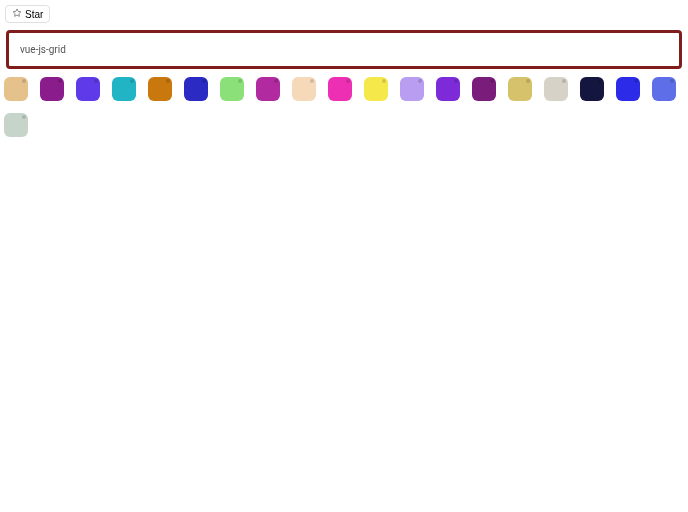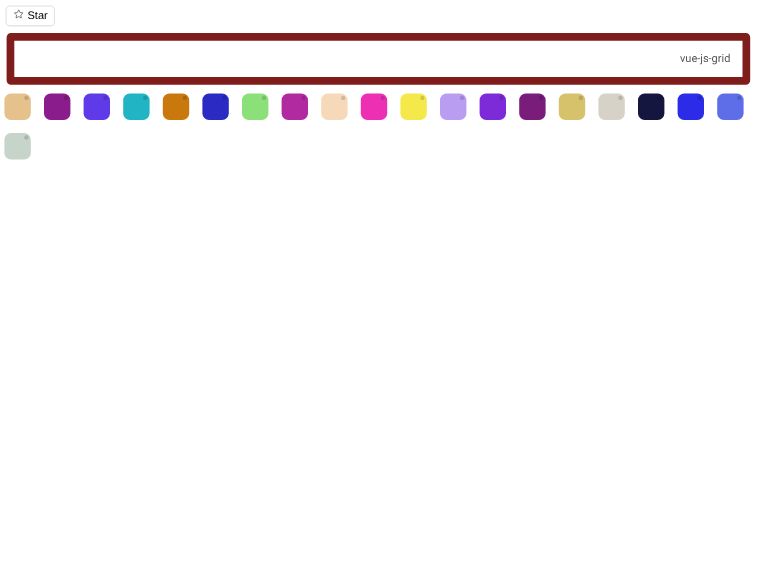--- a/index.html
+++ b/index.html
@@ -15,36 +15,36 @@
       overflow: hidden;
     }
     .star-button {
       position: absolute;
       top: 5px;
       left: 5px;
       border: 1px solid #e0e0e0;
       border-radius: 4px;
       padding: 2px 6px;
       display: flex;
-      align-items: center;
+      align-items: flex-end;
       gap: 3px;
       font-size: 10px;
       cursor: pointer;
       background: #fff;
     }
     .star-button svg {
       width: 10px;
       height: 10px;
     }
     .header-box {
       margin: 30px 6px 6px 6px;
-      border: 7px solid #7f1d1d;
+      border: 3px solid #7f1d1d;
       border-radius: 4px;
       padding: 11px;
-      text-align: right;
+      text-align: left;
       font-size: 10px;
       color: #555;
     }
     .grid {
       margin: 8px 4px;
       display: flex;
       flex-wrap: wrap;
       gap: 12px;
     }
     .tile {

